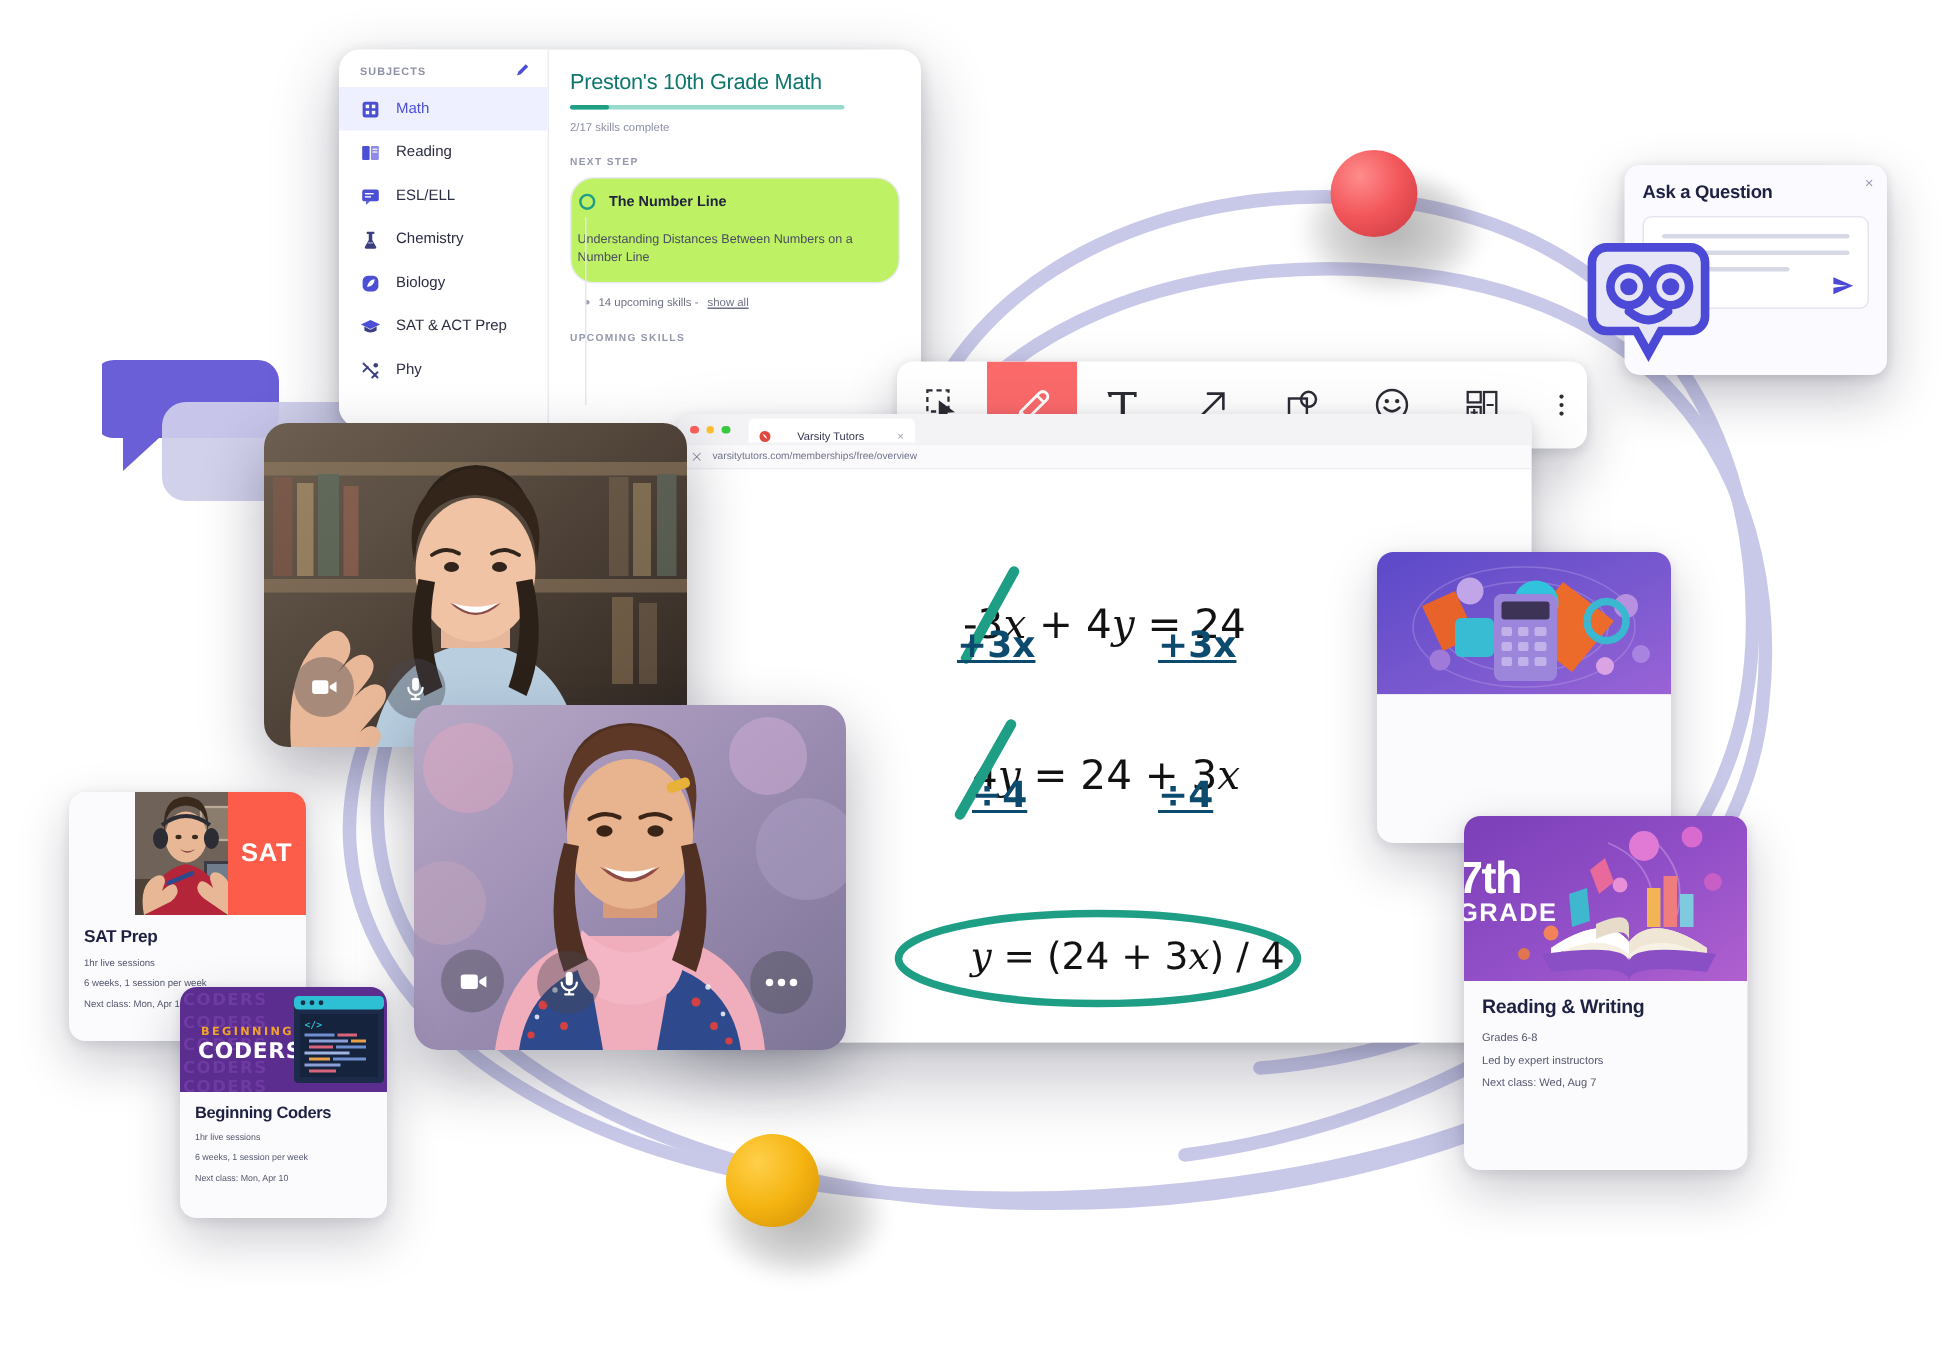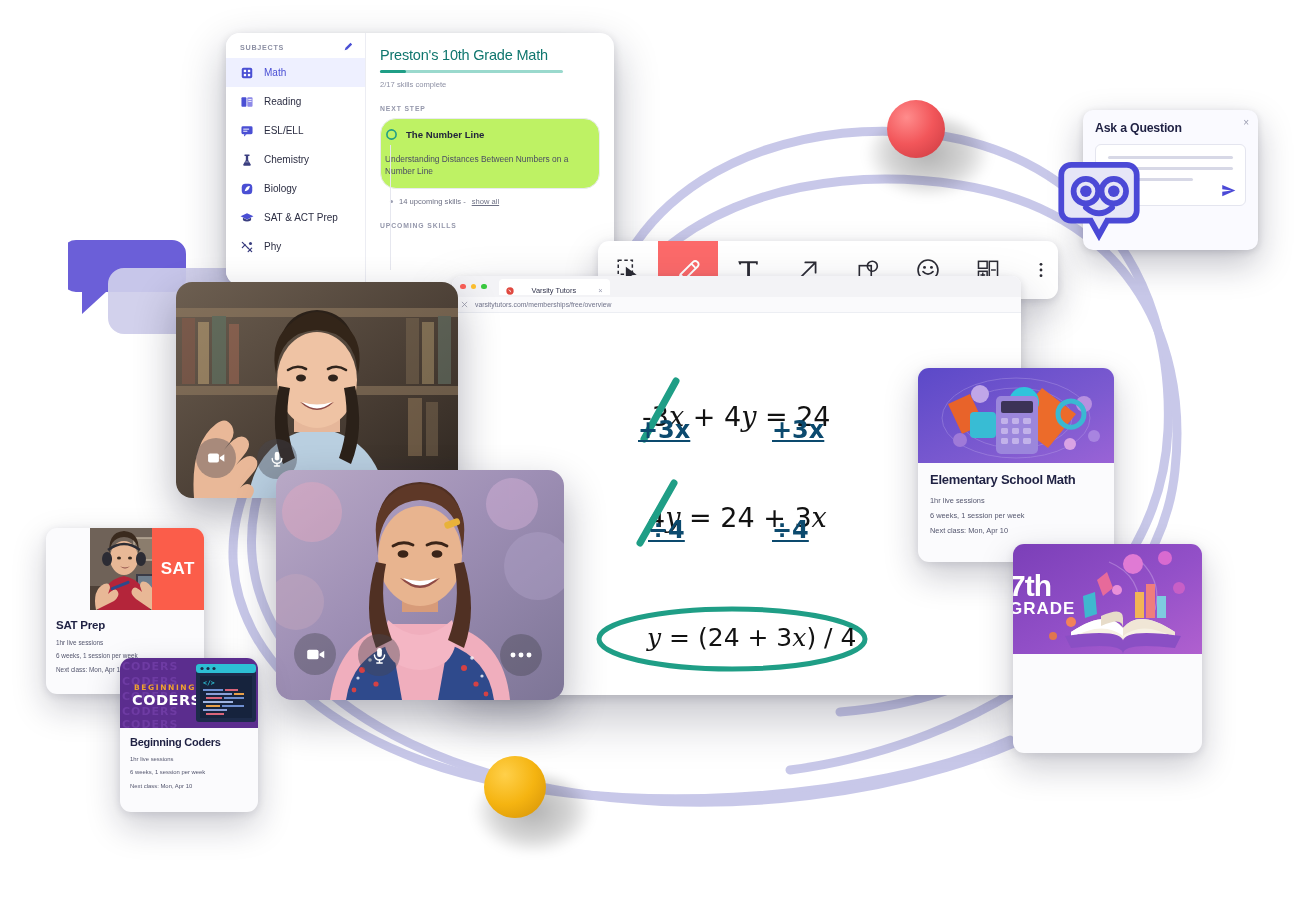--- a/index.html
+++ b/index.html
@@ -107,21 +107,21 @@
 
   
   .ccard { position:absolute; background:#fbfbfd; border-radius:11px; overflow:hidden; box-shadow:0 14px 34px rgba(18,20,45,.22), 0 2px 8px rgba(18,20,45,.10); }
   .cc-art { position:relative; overflow:hidden; }
   .cc-body { padding:9px 12px 12px 12px; }
   .cc-title { font-size:13px; font-weight:700; color:#1f2143; letter-spacing:-.25px; line-height:1.22; }
   .cc-meta { margin-top:7px; font-size:7.4px; color:#54566e; line-height:1.62; }
   .cc-meta .gap { display:block; height:3px; }
 
   #cardElem  { left:918px; top:368px; width:196px; height:194px; }
-  #cardRead  { left:1013px; top:544px; width:189px; height:209px; }
+  #cardRead  { left:976px; top:544px; width:189px; height:236px; }
   #cardSAT   { left:46px;  top:528px; width:158px; height:166px; }
   #cardCode  { left:120px; top:658px; width:138px; height:154px; }
 
   .sat-art { display:flex; height:100%;padding-left:44px; }
   .sat-photo { flex:1; position:relative; overflow:hidden; background:linear-gradient(160deg,#8d7f74,#5f5048); }
   .sat-badge { flex:0 0 46%; background:#fb5d4a; display:flex; align-items:center; justify-content:center; }
   .sat-badge span { color:#fff; font-size:17px; font-weight:700; letter-spacing:.5px; }
 </style>
 </head>
 <body>
@@ -549,28 +549,20 @@
           <rect x="83" y="60" width="7" height="6" rx="1.4"></rect>
             <rect x="94" y="60" width="7" height="6" rx="1.4"></rect>
             <rect x="105" y="60" width="8" height="6" rx="1.4"></rect>
           <rect x="83" y="70" width="7" height="6" rx="1.4"></rect>
             <rect x="94" y="70" width="7" height="6" rx="1.4"></rect>
             <rect x="105" y="70" width="8" height="6" rx="1.4"></rect>
         </g>
         <circle cx="152" cy="76" r="6" fill="#d9a3e4"></circle>
       </svg>
     </div>
-    <div class="cc-body">
-      <div class="cc-title">Elementary School Math</div>
-      <div class="cc-meta">
-        <span>1hr live sessions</span><span class="gap"></span>
-        <span>6 weeks, 1 session per week</span><span class="gap"></span>
-        <span>Next class: Mon, Apr 10</span>
-      </div>
-    </div>
   </div>
 
   <div class="ccard" id="cardRead">
     <div class="cc-art" style="height:110px;">
       <svg width="189" height="110" viewBox="0 0 189 110">
         <defs>
           <linearGradient id="rg" x1="0" y1="0" x2="1" y2="1">
             <stop offset="0%" stop-color="#7b3fb8"></stop>
               <stop offset="55%" stop-color="#9350c8"></stop>
               <stop offset="100%" stop-color="#b060cf"></stop>
@@ -595,20 +587,28 @@
         <path d="M58 88 q36 -24 52 -4 l0 8 q-20 -16 -52 2 z" fill="#ffffff"></path>
         <path d="M162 88 q-36 -24 -52 -4 l0 8 q20 -16 52 2 z" fill="#f0e6d6"></path>
         <path d="M52 92 q58 -8 58 6 q0 -14 58 -6 l-6 12 q-52 -6 -52 6 q0 -12 -52 -6 z" fill="#8a4fc4"></path>
         <path d="M88 72 q22 -10 22 2 l0 10 q0 -12 -22 -2 z" fill="#e7dcc9"></path>
         <circle cx="58" cy="78" r="5" fill="#f2825a"></circle>
         <circle cx="40" cy="92" r="4" fill="#e0764f"></circle>
       </svg>
       <div style="position:absolute; left:-4px; top:28px;">
         <div style="font-size:30px; font-weight:700; color:#ffffff; line-height:0.92; letter-spacing:-1px; text-shadow:0 0 1px rgba(120,50,170,.5);">7th</div>
         <div style="font-size:17px; font-weight:700; color:#ffffff; letter-spacing:1px; line-height:1;">GRADE</div>
+      </div>
+    </div>
+    <div class="cc-body">
+      <div class="cc-title">Reading &amp; Writing</div>
+      <div class="cc-meta">
+        <span>Grades 6-8</span><span class="gap"></span>
+        <span>Led by expert instructors</span><span class="gap"></span>
+        <span>Next class: Wed, Aug 7</span>
       </div>
     </div>
   </div>
 
   <div class="ccard" id="cardSAT">
     <div class="cc-art" style="height:82px;">
       <div class="sat-art">
         <div class="sat-photo">
           <svg width="86" height="82" viewBox="0 0 86 82">
             <rect width="86" height="82" fill="#6f6258"></rect>

